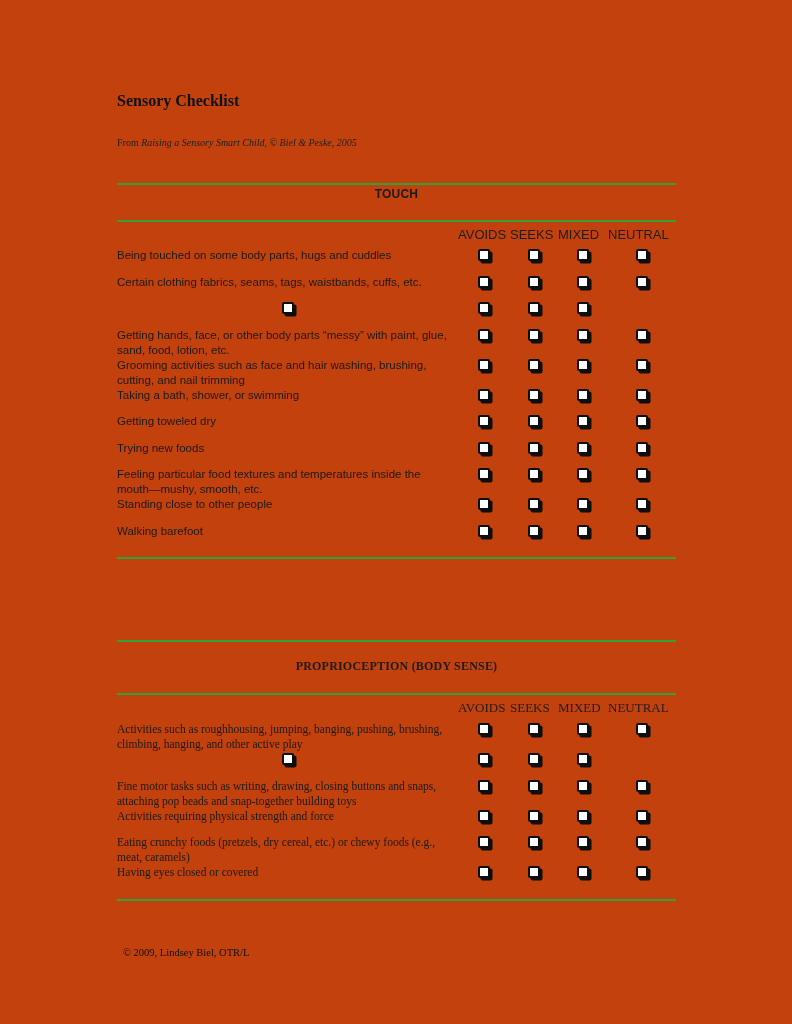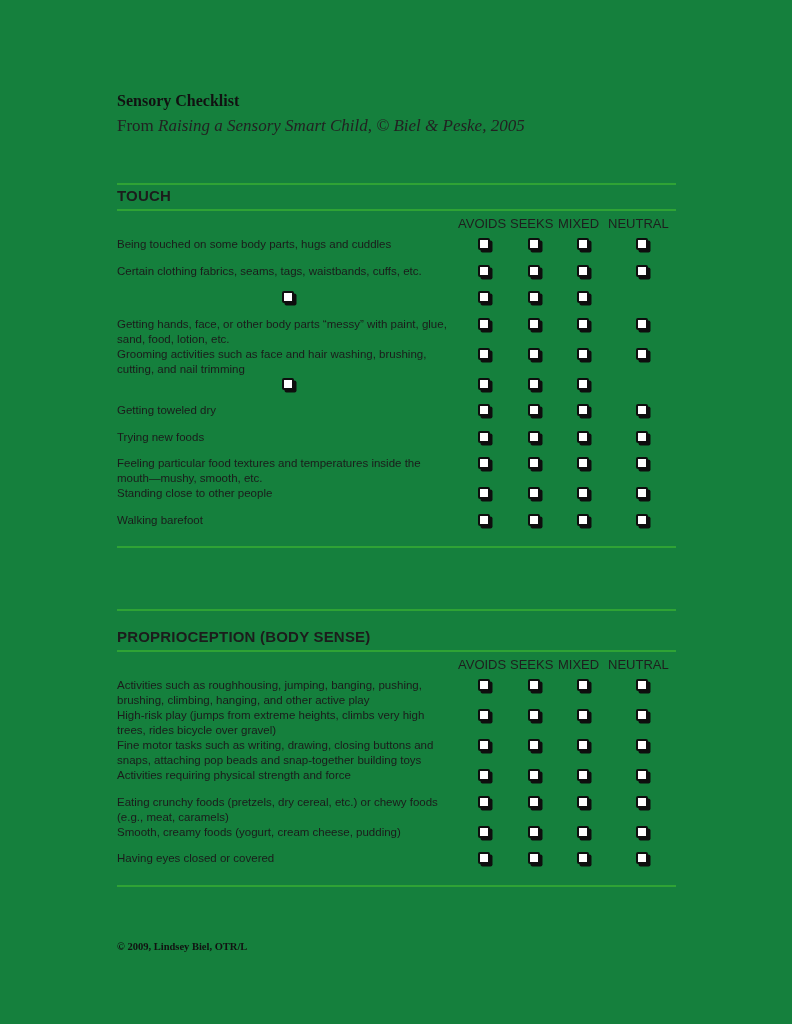--- a/index.html
+++ b/index.html
@@ -1,45 +1,45 @@
 <!DOCTYPE html>
 <html><head>
 <meta charset="utf-8">
 <style>
   :root { --green: #2fa335; --ink: #1c1c1c; }
   * { box-sizing: border-box; }
   html, body { margin: 0; padding: 0; background: #fff; }
   .page {
     position: relative;
     width: 792px; height: 1024px;
-    background: #15803d;
+    background: #c2410c;
     font-family: "Liberation Sans", sans-serif;
     color: var(--ink);
     overflow: hidden;
   }
 
   .title {
     position: absolute; left: 117px; top: 92px; margin: 0;
     font-family: "Liberation Serif", serif;
     font-size: 16px; font-weight: bold; color: #111;
   }
   .subtitle {
-    position: absolute; left: 117px; top: 116px; margin: 0;
+    position: absolute; left: 117px; top: 137px; margin: 0;
     font-family: "Liberation Serif", serif;
-    font-size: 17px; color: #222;
+    font-size: 10px; color: #222;
   }
   .subtitle .it { font-style: italic; }
 
   .sections { position: absolute; left: 117px; top: 183px; width: 559px; }
 
   .rule { height: 2px; background: var(--green); }
   .section-heading {
-    margin: 0; text-align: left;
-    font-size: 15px; font-weight: bold; letter-spacing: 0.2px;
-    padding: 2px 0 5px;
+    margin: 0; text-align: center;
+    font-size: 12px; font-weight: bold; letter-spacing: 0.2px;
+    padding: 2px 0 19px;
   }
   .section.spaced .section-heading { padding-top: 17px; }
 
   .grid-row {
     display: grid;
     grid-template-columns: 341px 52px 48px 50px 68px;
     align-items: start;
   }
   .header-row { padding: 5px 0 2px; }
   .col-h { font-size: 13px; color: #1e1e1e; }
@@ -53,26 +53,26 @@
   .checkbox {
     display: inline-block;
     width: 12px; height: 12px;
     background: #fff;
     border: 2px solid #0e0e0e;
     border-radius: 2px;
     box-shadow: 2.5px 2.5px 0 #0e0e0e;
     margin-top: 1px;
     cursor: pointer;
   }
-  .section + .section { margin-top: 61px; }
+  .section + .section { margin-top: 81px; font-family: Liberation Serif, serif; }
 
   .footer {
-    position: absolute; left: 117px; top: 941px; margin: 0;
+    position: absolute; left: 117px; top: 941px; margin: 6px;
     font-family: "Liberation Serif", serif;
-    font-size: 10.5px; font-weight: bold; color: #111;
+    font-size: 10.5px; font-weight: normal; color: #111;
   }
 </style>
 </head>
 <body>
 
 <div class="page">
   <h1 class="title">Sensory Checklist</h1>
   <p class="subtitle"><span>From </span><span class="it">Raising a Sensory Smart Child, © Biel &amp; Peske, 2005</span></p>
 
   <div class="sections" id="sections">
@@ -161,20 +161,21 @@
             </div>
             <div class="cb-cell">
               <span class="checkbox"></span>
             </div>
             <div class="cb-cell">
               <span class="checkbox"></span>
             </div>
           </div>
 
   <div class="grid-row row">
+    <div class="row-label">Taking a bath, shower, or swimming</div>
   <div class="cb-cell">
               <span class="checkbox"></span>
             </div>
             <div class="cb-cell">
               <span class="checkbox"></span>
             </div>
             <div class="cb-cell">
               <span class="checkbox"></span>
             </div>
             <div class="cb-cell">
@@ -287,21 +288,20 @@
             </div>
             <div class="cb-cell">
               <span class="checkbox"></span>
             </div>
             <div class="cb-cell">
               <span class="checkbox"></span>
             </div>
           </div>
 
   <div class="grid-row row">
-    <div class="row-label">High-risk play (jumps from extreme heights, climbs very high trees, rides bicycle over gravel)</div>
   <div class="cb-cell">
               <span class="checkbox"></span>
             </div>
             <div class="cb-cell">
               <span class="checkbox"></span>
             </div>
             <div class="cb-cell">
               <span class="checkbox"></span>
             </div>
             <div class="cb-cell">
@@ -350,35 +350,20 @@
               <span class="checkbox"></span>
             </div>
             <div class="cb-cell">
               <span class="checkbox"></span>
             </div>
             <div class="cb-cell">
               <span class="checkbox"></span>
             </div>
           </div>
 
-  <div class="grid-row row">
-    <div class="row-label">Smooth, creamy foods (yogurt, cream cheese, pudding)</div>
-  <div class="cb-cell">
-              <span class="checkbox"></span>
-            </div>
-            <div class="cb-cell">
-              <span class="checkbox"></span>
-            </div>
-            <div class="cb-cell">
-              <span class="checkbox"></span>
-            </div>
-            <div class="cb-cell">
-              <span class="checkbox"></span>
-            </div>
-          </div>
 
   <div class="grid-row row">
     <div class="row-label">Having eyes closed or covered</div>
   <div class="cb-cell">
               <span class="checkbox"></span>
             </div>
             <div class="cb-cell">
               <span class="checkbox"></span>
             </div>
             <div class="cb-cell">

